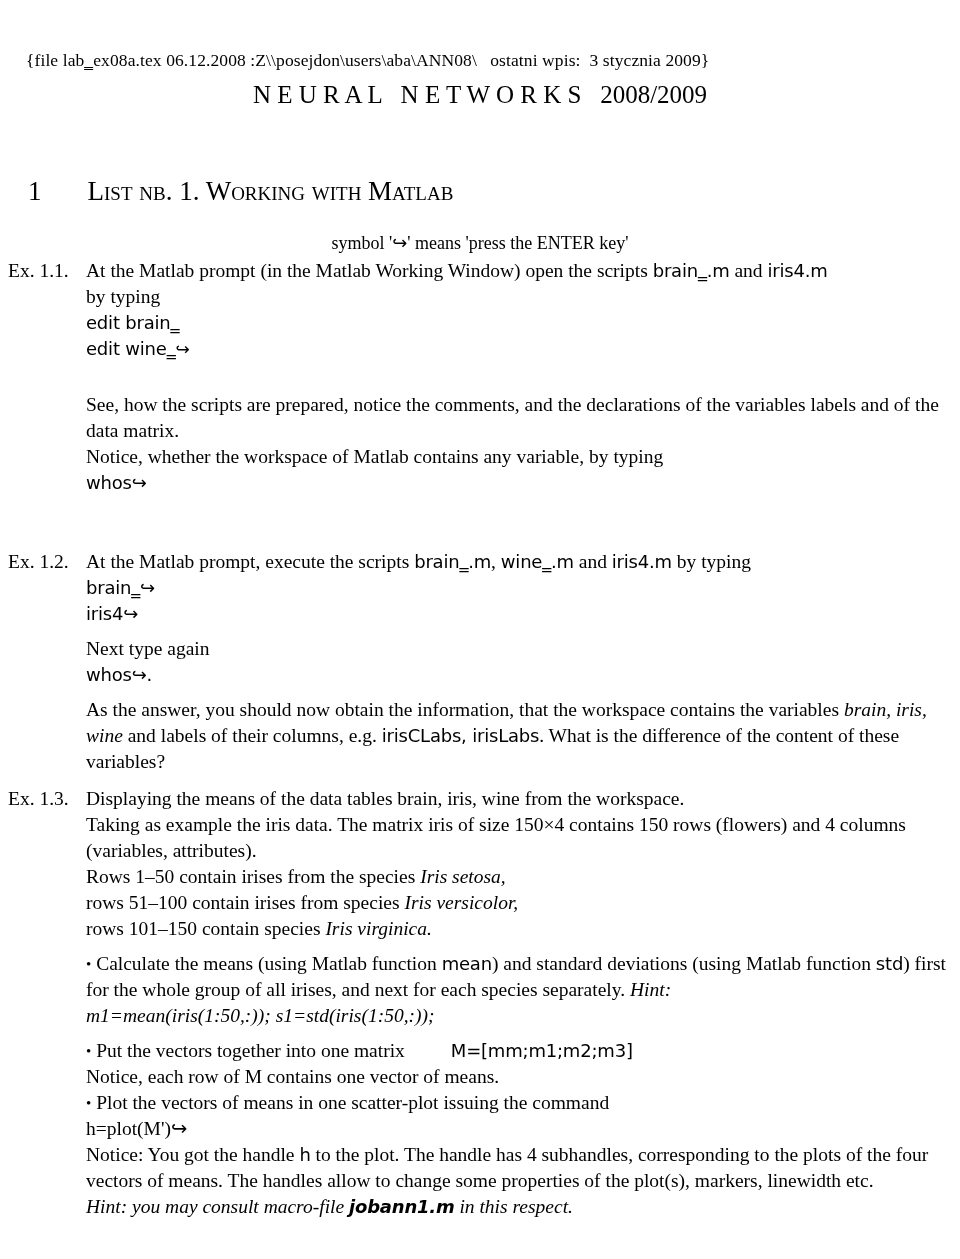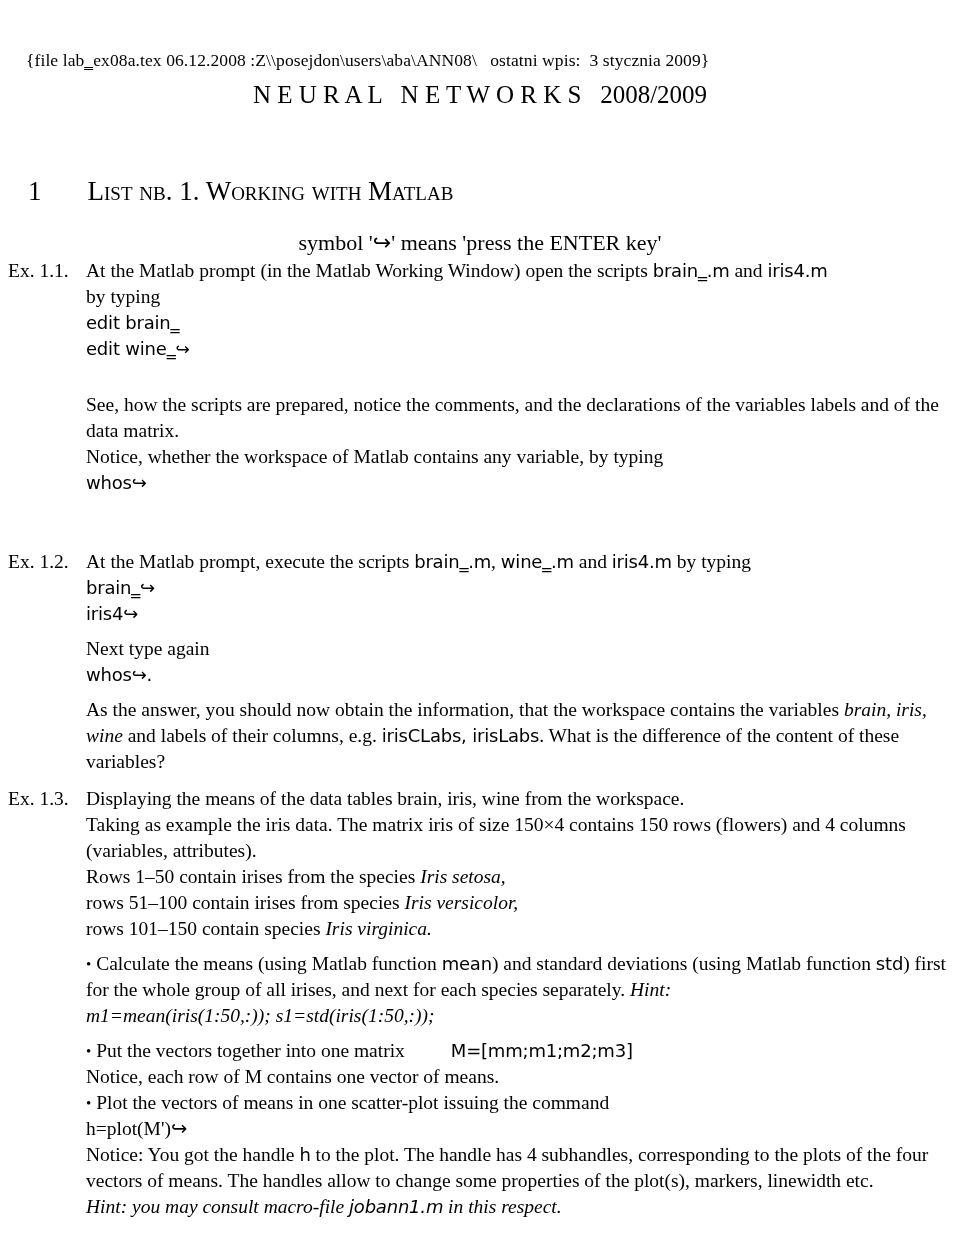--- a/index.html
+++ b/index.html
@@ -59,21 +59,21 @@
     font-variant: small-caps;
   }
 
   
   .center-note {
     position: absolute;
     top: 186px;
     left: 0;
     width: 960px;
     text-align: center;
-    font-size: 22px;
+    font-size: 18px;
     line-height: 26px;
     white-space: pre;
   }
 
   
   .ex-block {
     position: absolute;
     left: 8px;
     width: 948px;
   }
@@ -167,17 +167,17 @@
       <div class="ln"><span>rows 101–150 contain species </span><span class="it">Iris virginica.</span></div>
       <div class="gap-s"></div>
       <div class="ln just"><span class="bul">•</span> <span>Calculate the means (using Matlab function </span><span class="tt">mean</span><span>) and standard deviations (using Matlab function </span><span class="tt">std</span><span>) first for the whole group of all irises, and next for each species separately. </span><span class="it">Hint:</span></div>
       <div class="ln"><span class="it">m1=mean(iris(1:50,:)); s1=std(iris(1:50,:));</span></div>
       <div class="gap-s"></div>
       <div class="ln"><span class="bul">•</span> <span>Put the vectors together into one matrix</span><span class="wide-space"></span><span class="tt">M=[mm;m1;m2;m3]</span></div>
       <div class="ln">Notice, each row of M contains one vector of means.</div>
       <div class="ln"><span class="bul">•</span> <span>Plot the vectors of means in one scatter-plot issuing the command</span></div>
       <div class="ln">h=plot(M')↪</div>
       <div class="ln just"><span>Notice: You got the handle </span><span class="tt">h</span><span> to the plot. The handle has 4 subhandles, corresponding to the plots of the four vectors of means. The handles allow to change some properties of the plot(s), markers, linewidth etc.</span></div>
-      <div class="ln"><span class="it">Hint: you may consult macro-file </span><span class="tt it" style="font-weight:normal">jobann1.m</span><span class="it"> in this respect.</span></div>
+      <div class="ln"><span class="it">Hint: you may consult macro-file </span><span class="tt it" style="font-weight:bold">jobann1.m</span><span class="it"> in this respect.</span></div>
     </div>
   </div>
 
 </div>
 
 </body></html>

